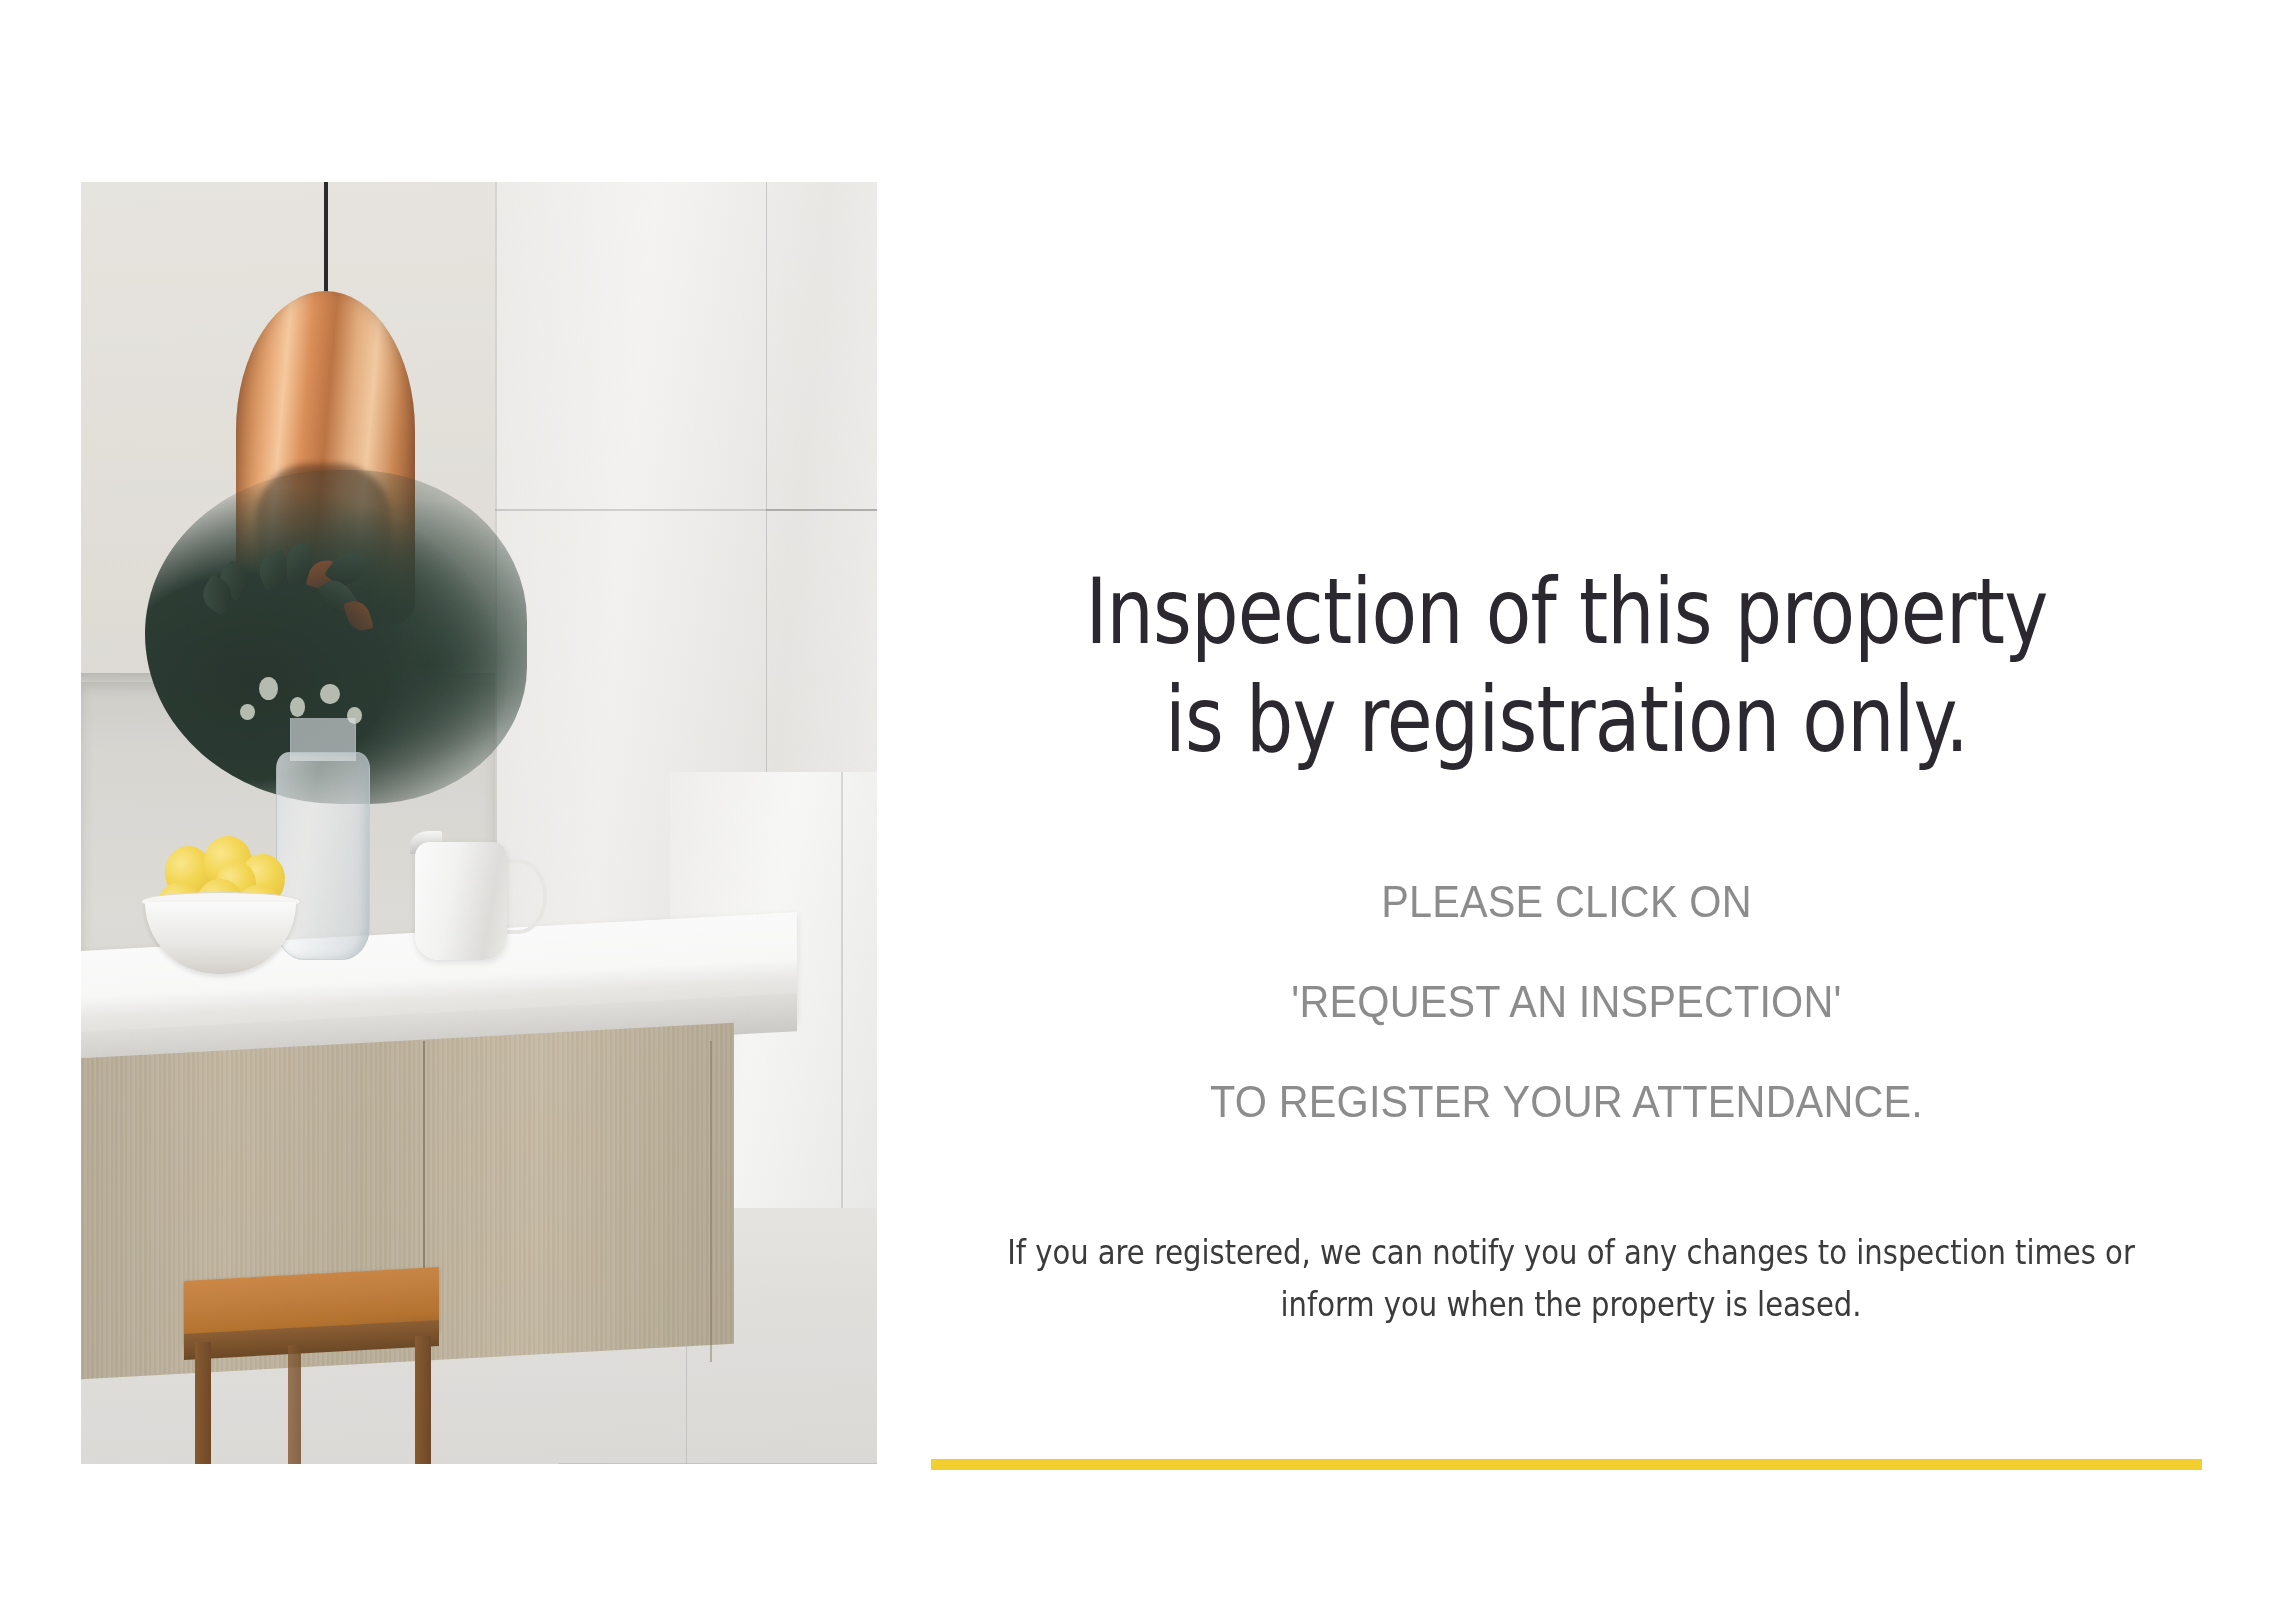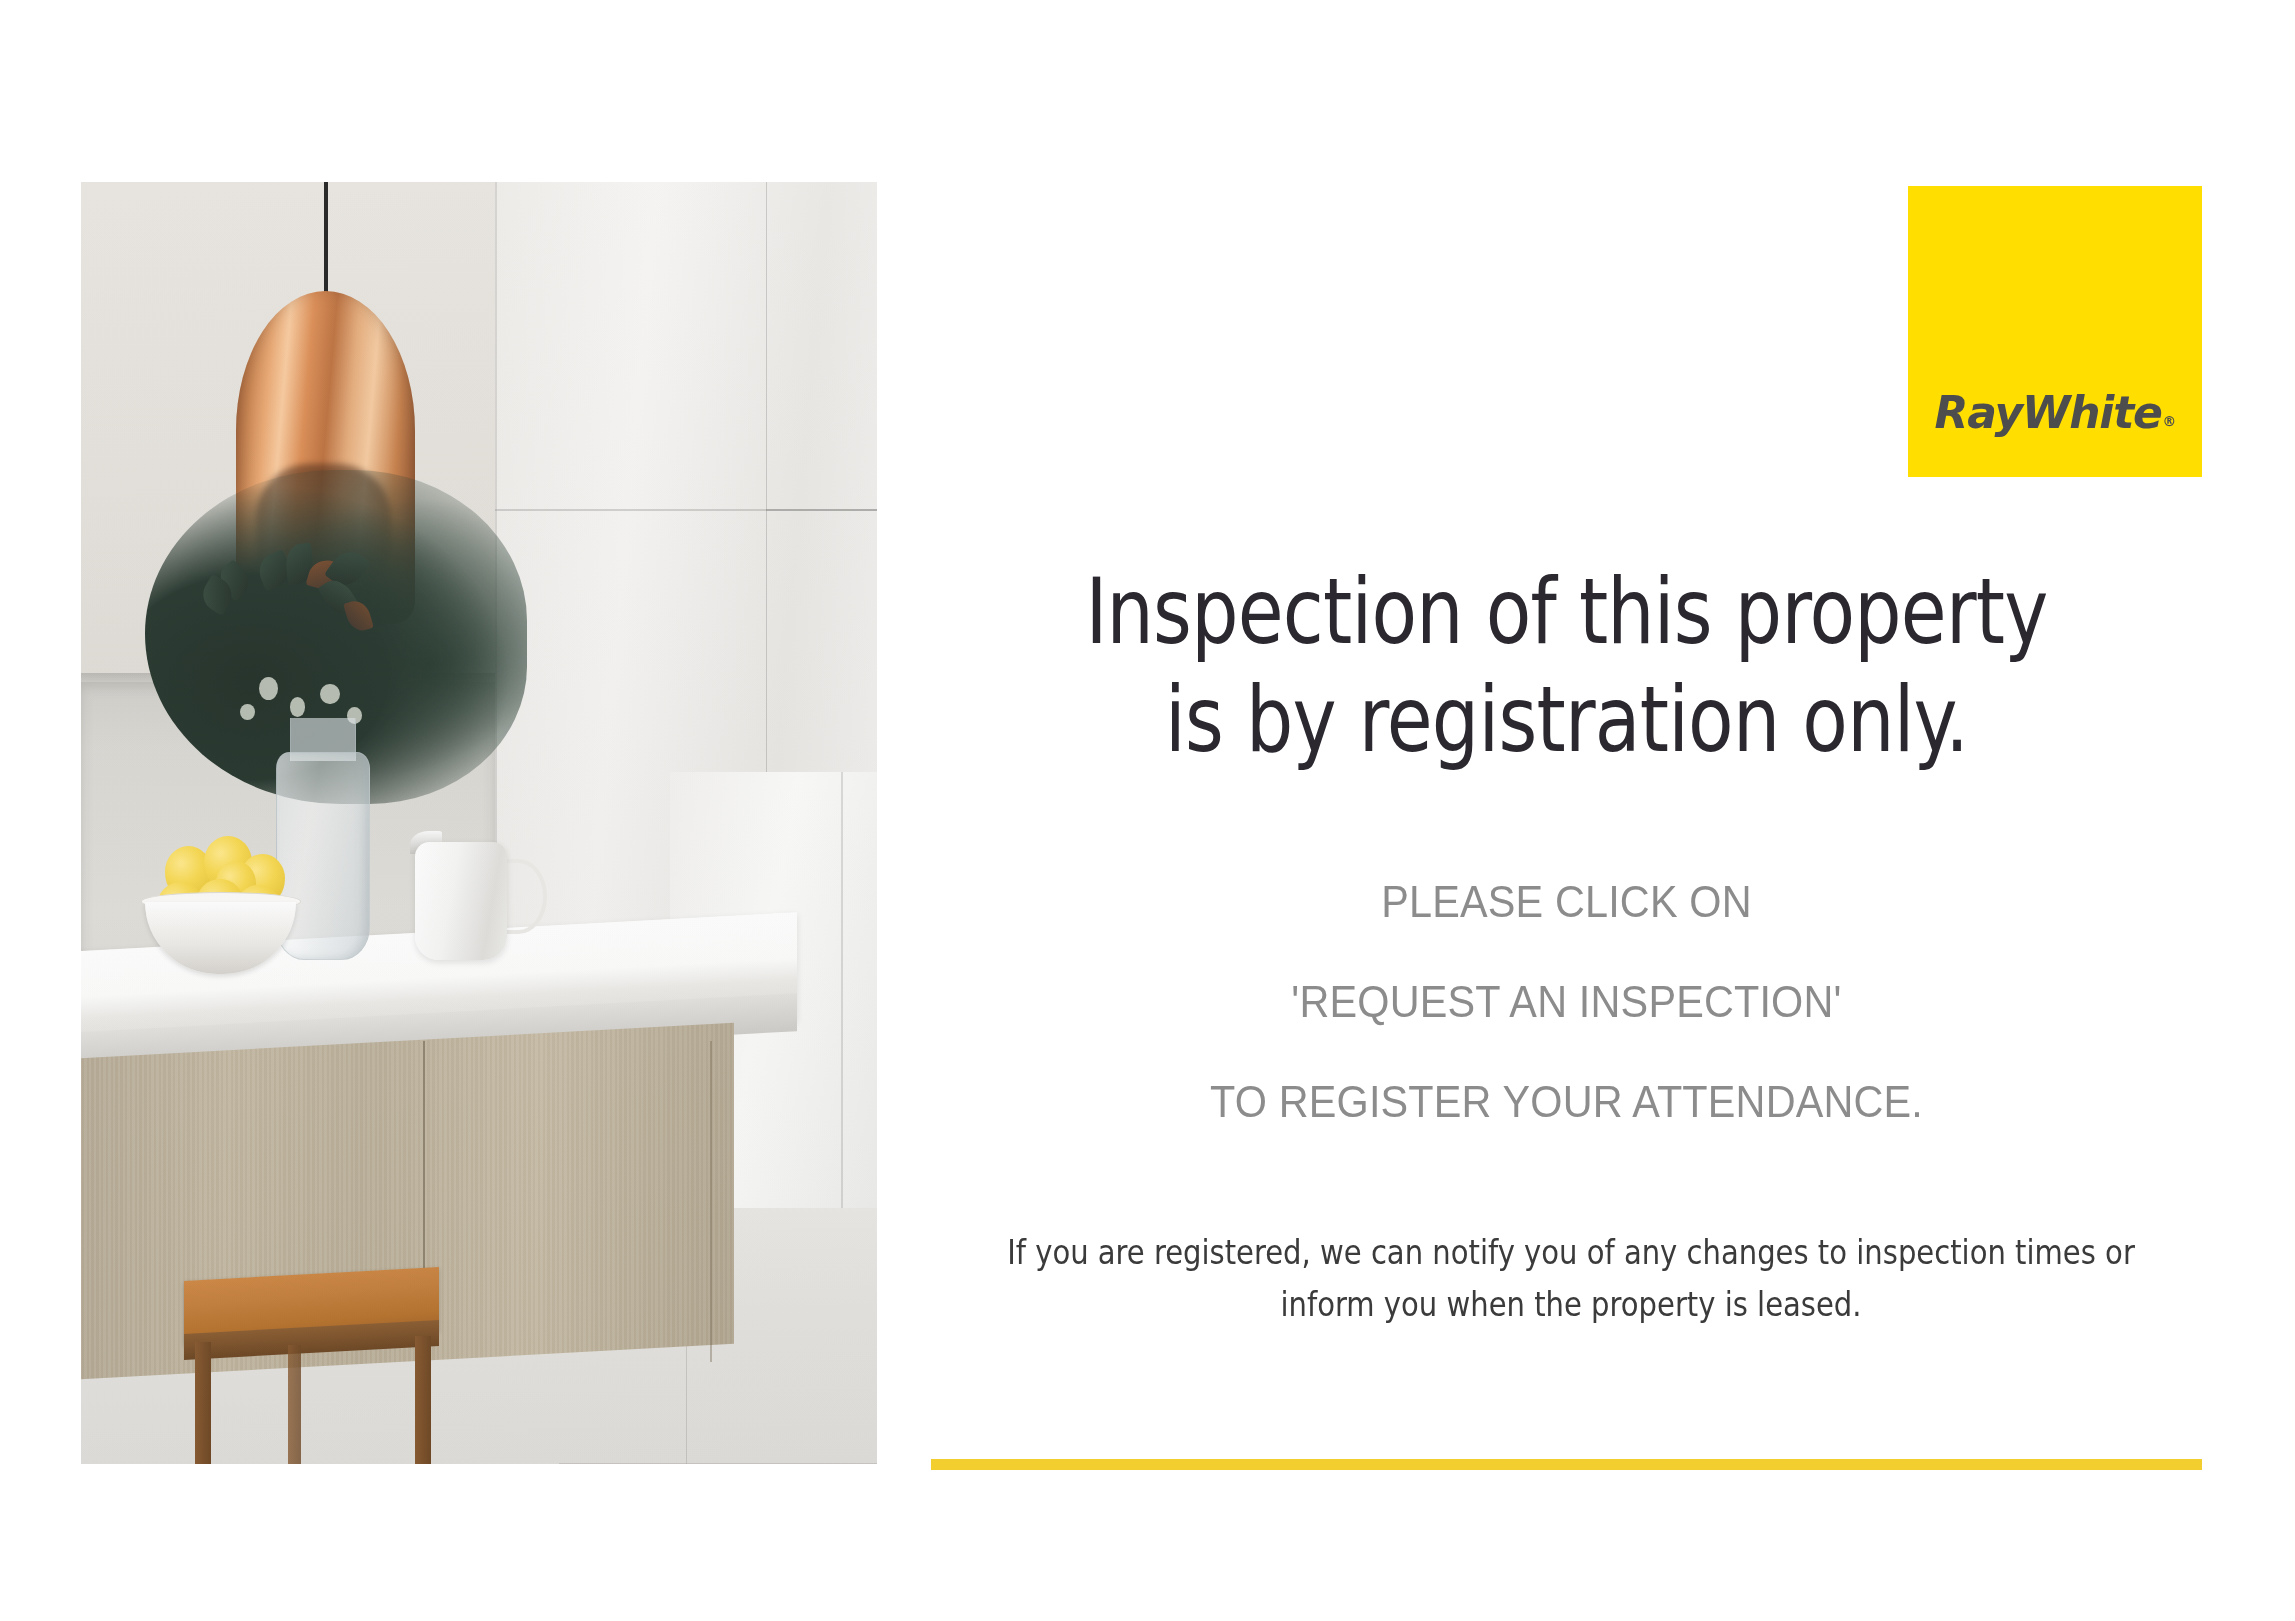--- a/index.html
+++ b/index.html
@@ -426,23 +426,20 @@
     <div class="ph-layer ph-stool-edge"></div>
     <div class="ph-layer ph-stool-leg lB"></div>
     <div class="ph-layer ph-stool-leg lL"></div>
     <div class="ph-layer ph-stool-leg lR"></div>
 
     <div class="ph-layer ph-grade"></div>
   </div>
 
   <div class="content">
 
-    <div class="logo-box">
-      <div class="logo-wordmark"><span>RayWhite</span><span class="reg">®</span></div>
-    </div>
 
     <div class="headline">
       <div>Inspection of this property</div>
       <div>is by registration only.</div>
     </div>
 
     <div class="subblock">
       <div class="sub-line">PLEASE CLICK ON</div>
       <div class="sub-line">'REQUEST AN INSPECTION'</div>
       <div class="sub-line">TO REGISTER YOUR ATTENDANCE.</div>

